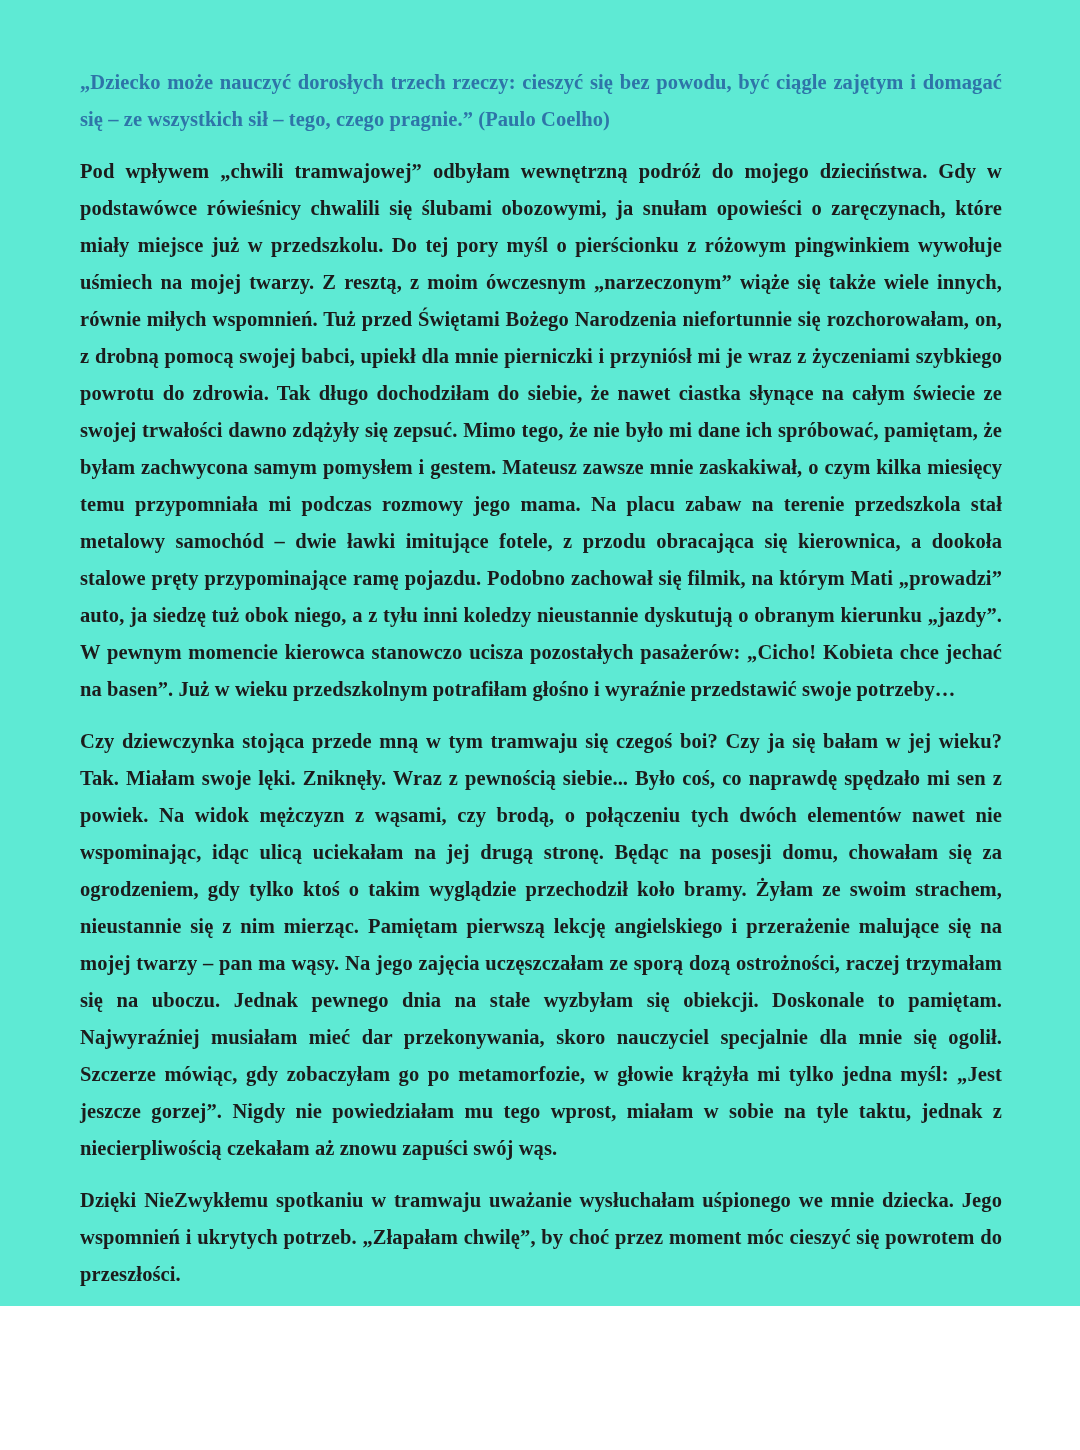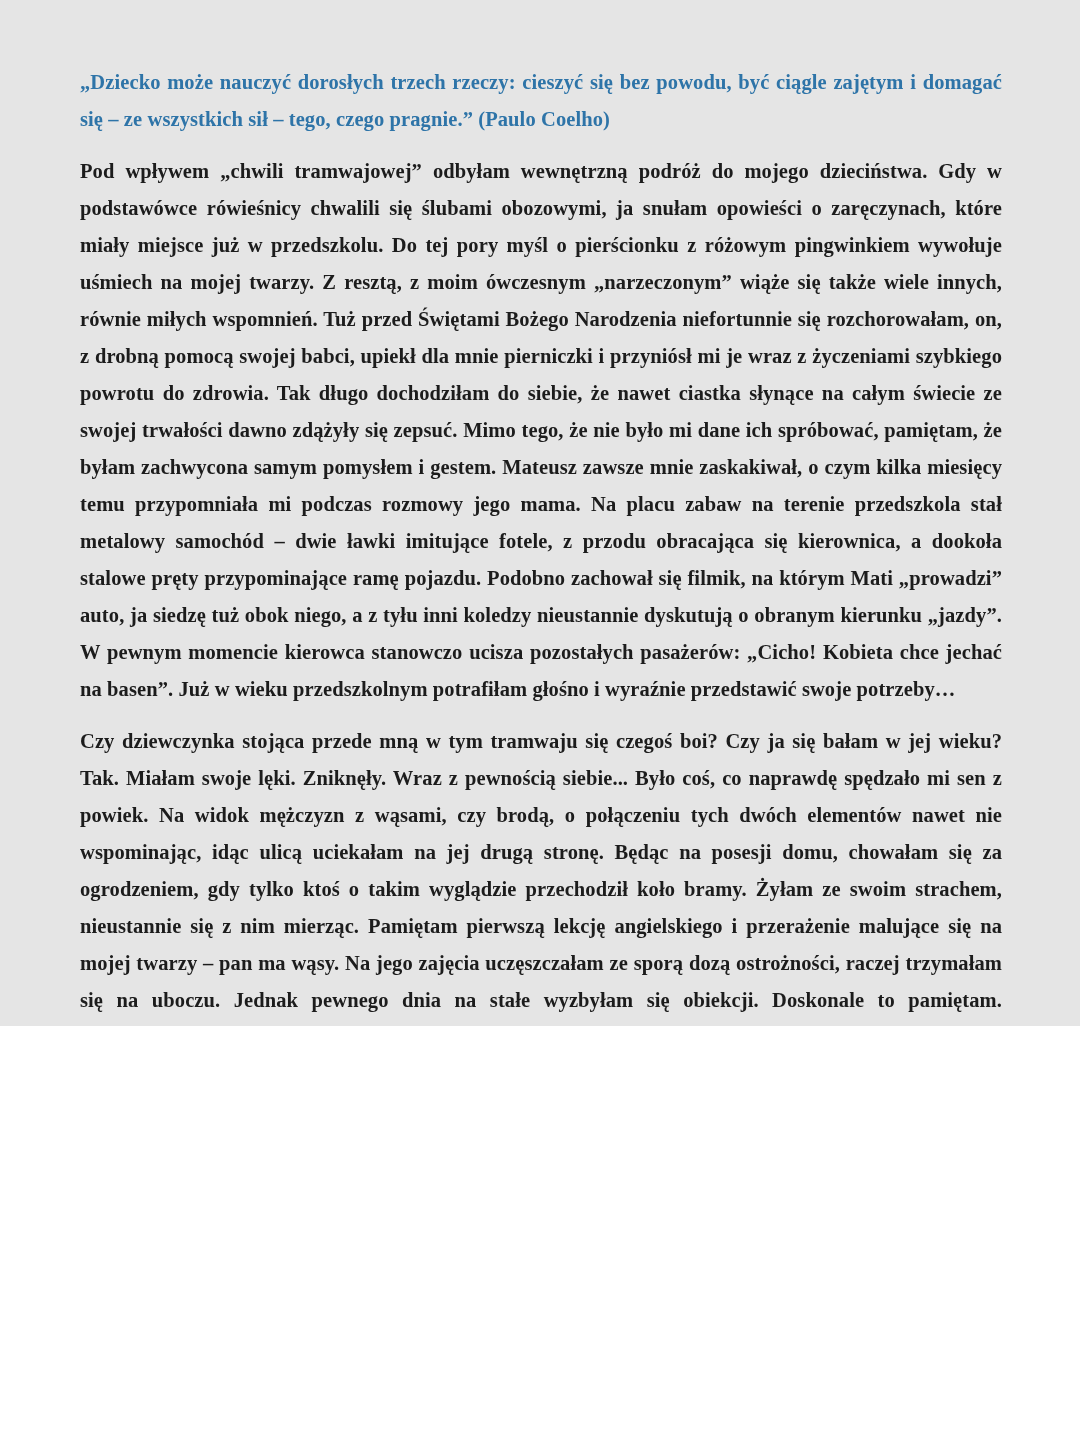--- a/index.html
+++ b/index.html
@@ -3,23 +3,23 @@
 <meta charset="utf-8">
 <style>
   html, body {
     margin: 0;
     padding: 0;
     background: #ffffff;
   }
   .page {
     position: relative;
     width: 1080px;
-    height: 1026px;
+    height: 1306px;
     margin: 0 auto;
-    background: #e5e5e5;
+    background: #5eead4;
     box-sizing: border-box;
     padding: 64px 78px 2px 80px;
     font-family: "Liberation Serif", "DejaVu Serif", serif;
     overflow: hidden;
   }
   .page p {
     margin: 0 0 15px 0;
     text-align: justify;
     font-size: 20.5px;
     line-height: 37px;
@@ -39,14 +39,15 @@
 
 <div class="page">
 
   <p class="quote-heading">„Dziecko może nauczyć dorosłych trzech rzeczy: cieszyć się bez powodu, być ciągle zajętym i domagać się – ze wszystkich sił – tego, czego pragnie.” (Paulo Coelho)</p>
 
   <p class="body-text">Pod wpływem „chwili tramwajowej” odbyłam wewnętrzną podróż do mojego dzieciństwa. Gdy w podstawówce rówieśnicy chwalili się ślubami obozowymi, ja snułam opowieści o zaręczynach, które miały miejsce już w przedszkolu. Do tej pory myśl o pierścionku z różowym pingwinkiem wywołuje uśmiech na mojej twarzy. Z resztą, z moim ówczesnym „narzeczonym” wiąże się także wiele innych, równie miłych wspomnień. Tuż przed Świętami Bożego Narodzenia niefortunnie się rozchorowałam, on, z drobną pomocą swojej babci, upiekł dla mnie pierniczki i przyniósł mi je wraz z życzeniami szybkiego powrotu do zdrowia. Tak długo dochodziłam do siebie, że nawet ciastka słynące na całym świecie ze swojej trwałości dawno zdążyły się zepsuć. Mimo tego, że nie było mi dane ich spróbować, pamiętam, że byłam zachwycona samym pomysłem i gestem. Mateusz zawsze mnie zaskakiwał, o czym kilka miesięcy temu przypomniała mi podczas rozmowy jego mama. Na placu zabaw na terenie przedszkola stał metalowy samochód – dwie ławki imitujące fotele, z przodu obracająca się kierownica, a dookoła stalowe pręty przypominające ramę pojazdu. Podobno zachował się filmik, na którym Mati „prowadzi” auto, ja siedzę tuż obok niego, a z tyłu inni koledzy nieustannie dyskutują o obranym kierunku „jazdy”. W pewnym momencie kierowca stanowczo ucisza pozostałych pasażerów: „Cicho! Kobieta chce jechać na basen”. Już w wieku przedszkolnym potrafiłam głośno i wyraźnie przedstawić swoje potrzeby…</p>
 
   <p class="body-text">Czy dziewczynka stojąca przede mną w tym tramwaju się czegoś boi? Czy ja się bałam w jej wieku? Tak. Miałam swoje lęki. Zniknęły. Wraz z pewnością siebie... Było coś, co naprawdę spędzało mi sen z powiek. Na widok mężczyzn z wąsami, czy brodą, o połączeniu tych dwóch elementów nawet nie wspominając, idąc ulicą uciekałam na jej drugą stronę. Będąc na posesji domu, chowałam się za ogrodzeniem, gdy tylko ktoś o takim wyglądzie przechodził koło bramy. Żyłam ze swoim strachem, nieustannie się z nim mierząc. Pamiętam pierwszą lekcję angielskiego i przerażenie malujące się na mojej twarzy – pan ma wąsy. Na jego zajęcia uczęszczałam ze sporą dozą ostrożności, raczej trzymałam się na uboczu. Jednak pewnego dnia na stałe wyzbyłam się obiekcji. Doskonale to pamiętam. Najwyraźniej musiałam mieć dar przekonywania, skoro nauczyciel specjalnie dla mnie się ogolił. Szczerze mówiąc, gdy zobaczyłam go po metamorfozie, w głowie krążyła mi tylko jedna myśl: „Jest jeszcze gorzej”. Nigdy nie powiedziałam mu tego wprost, miałam w sobie na tyle taktu, jednak z niecierpliwością czekałam aż znowu zapuści swój wąs.</p>
 
 
+  <p class="body-text">Dzięki NieZwykłemu spotkaniu w tramwaju uważanie wysłuchałam uśpionego we mnie dziecka. Jego wspomnień i ukrytych potrzeb. „Złapałam chwilę”, by choć przez moment móc cieszyć się powrotem do przeszłości.</p>
 
 </div>
 
 </body></html>

